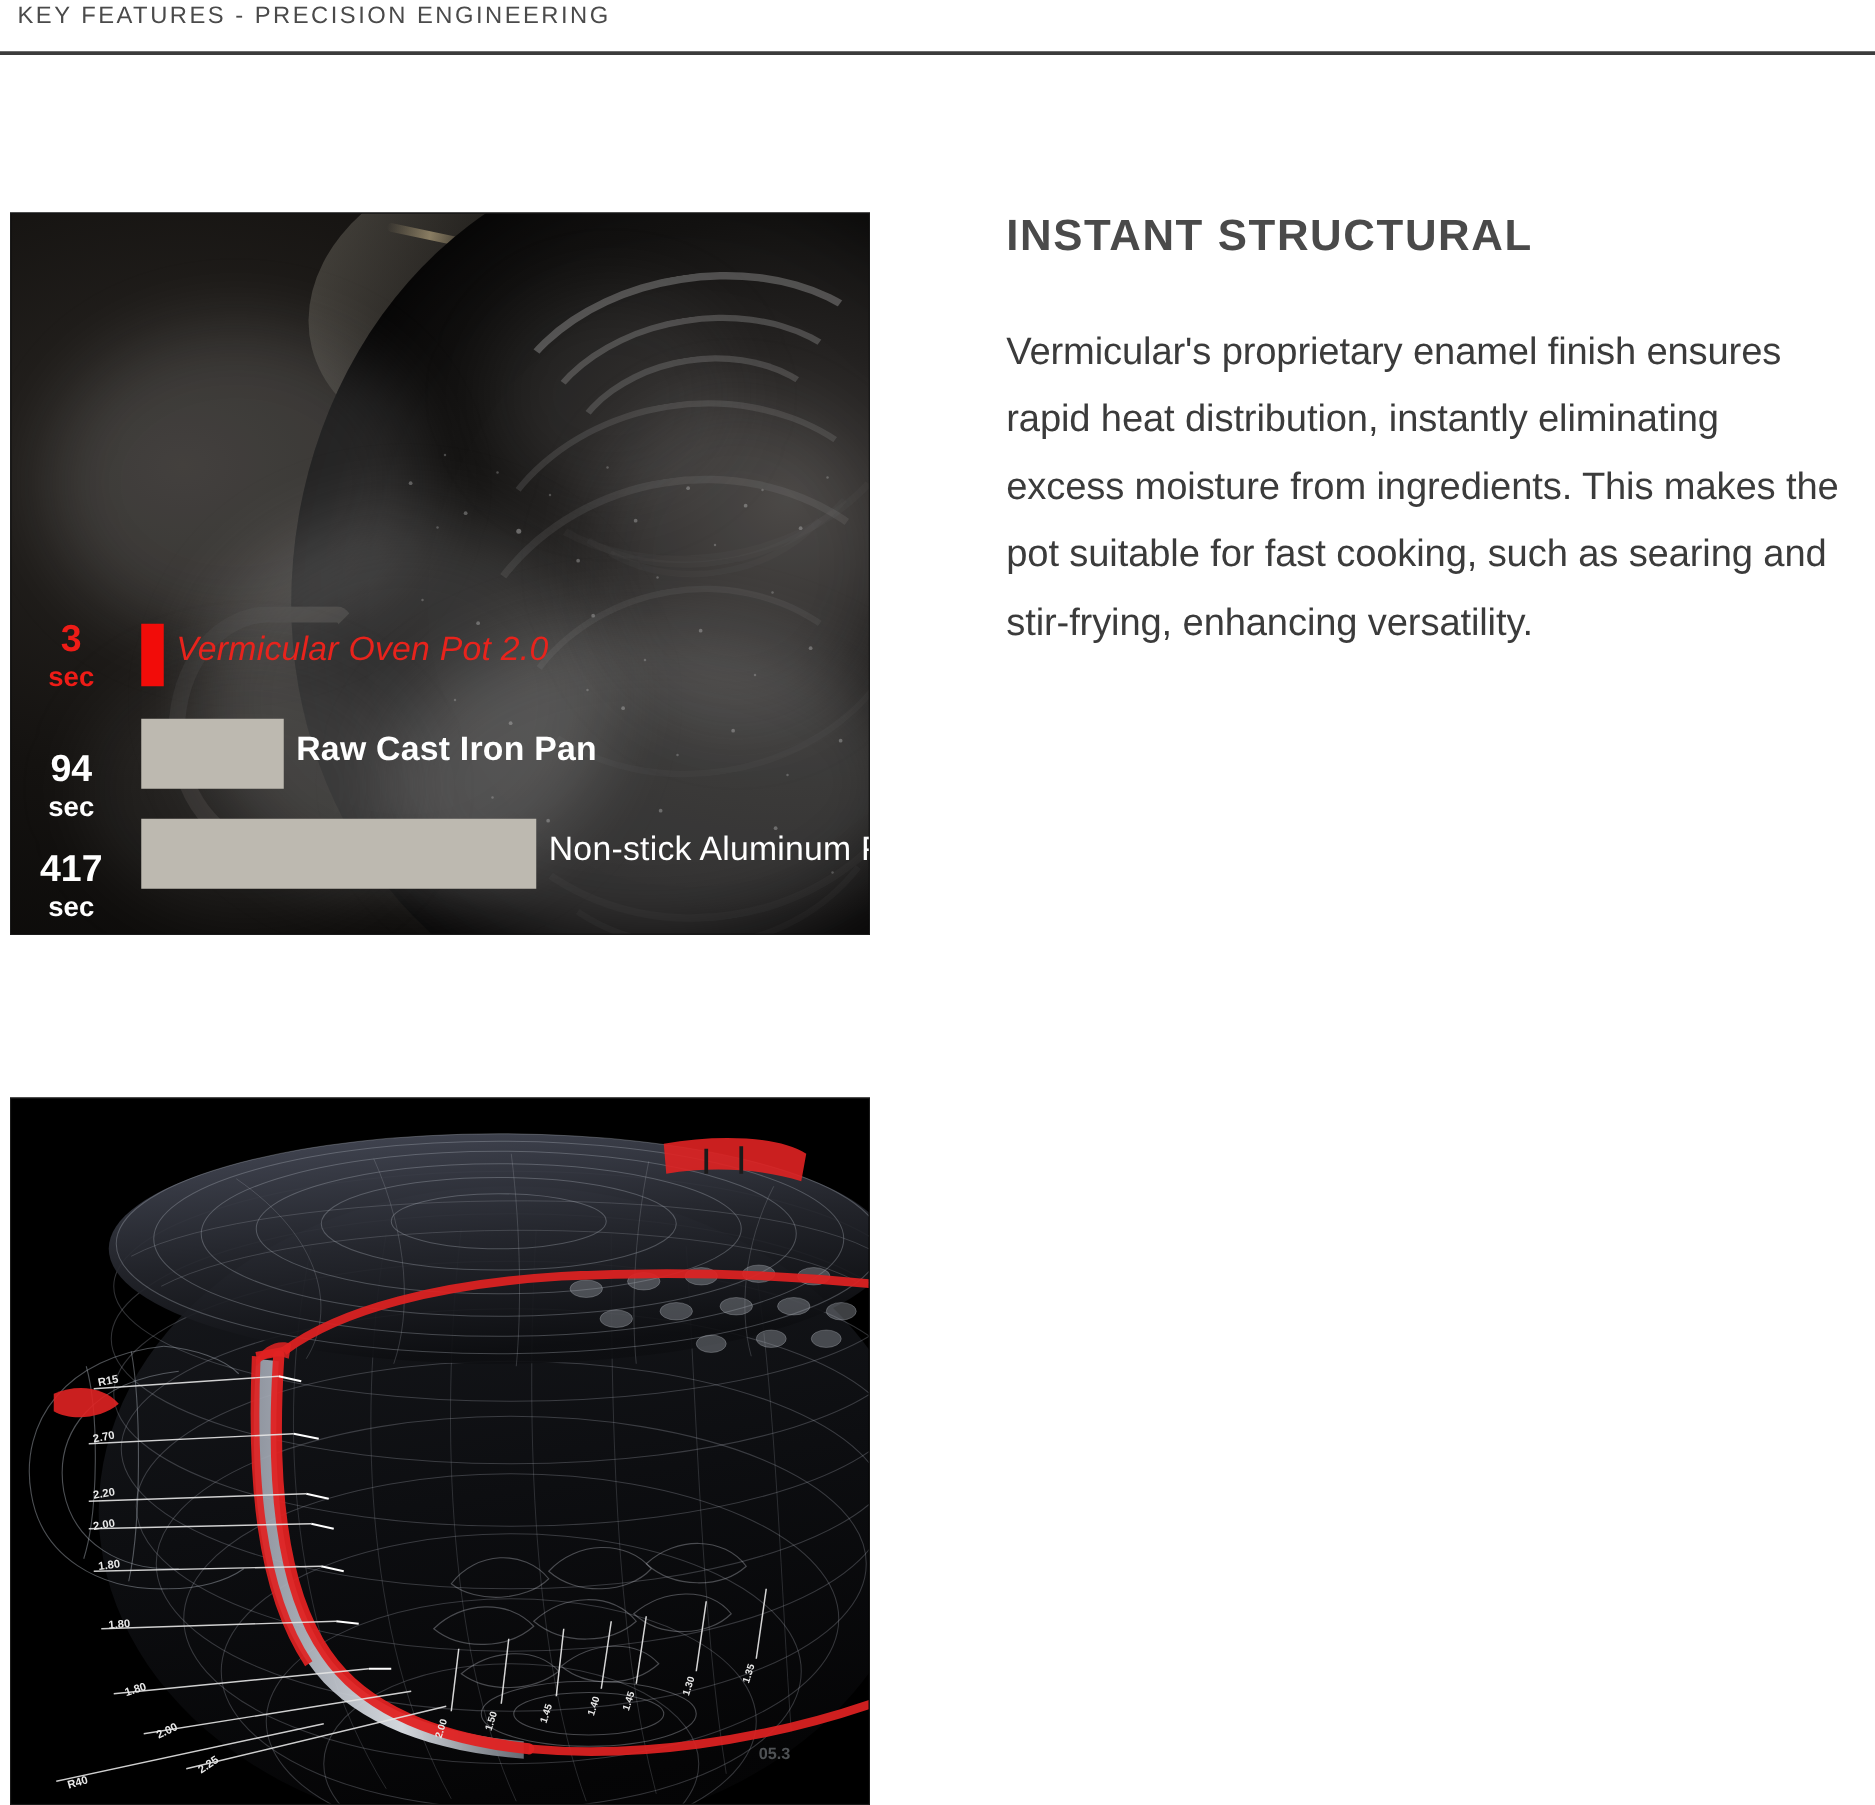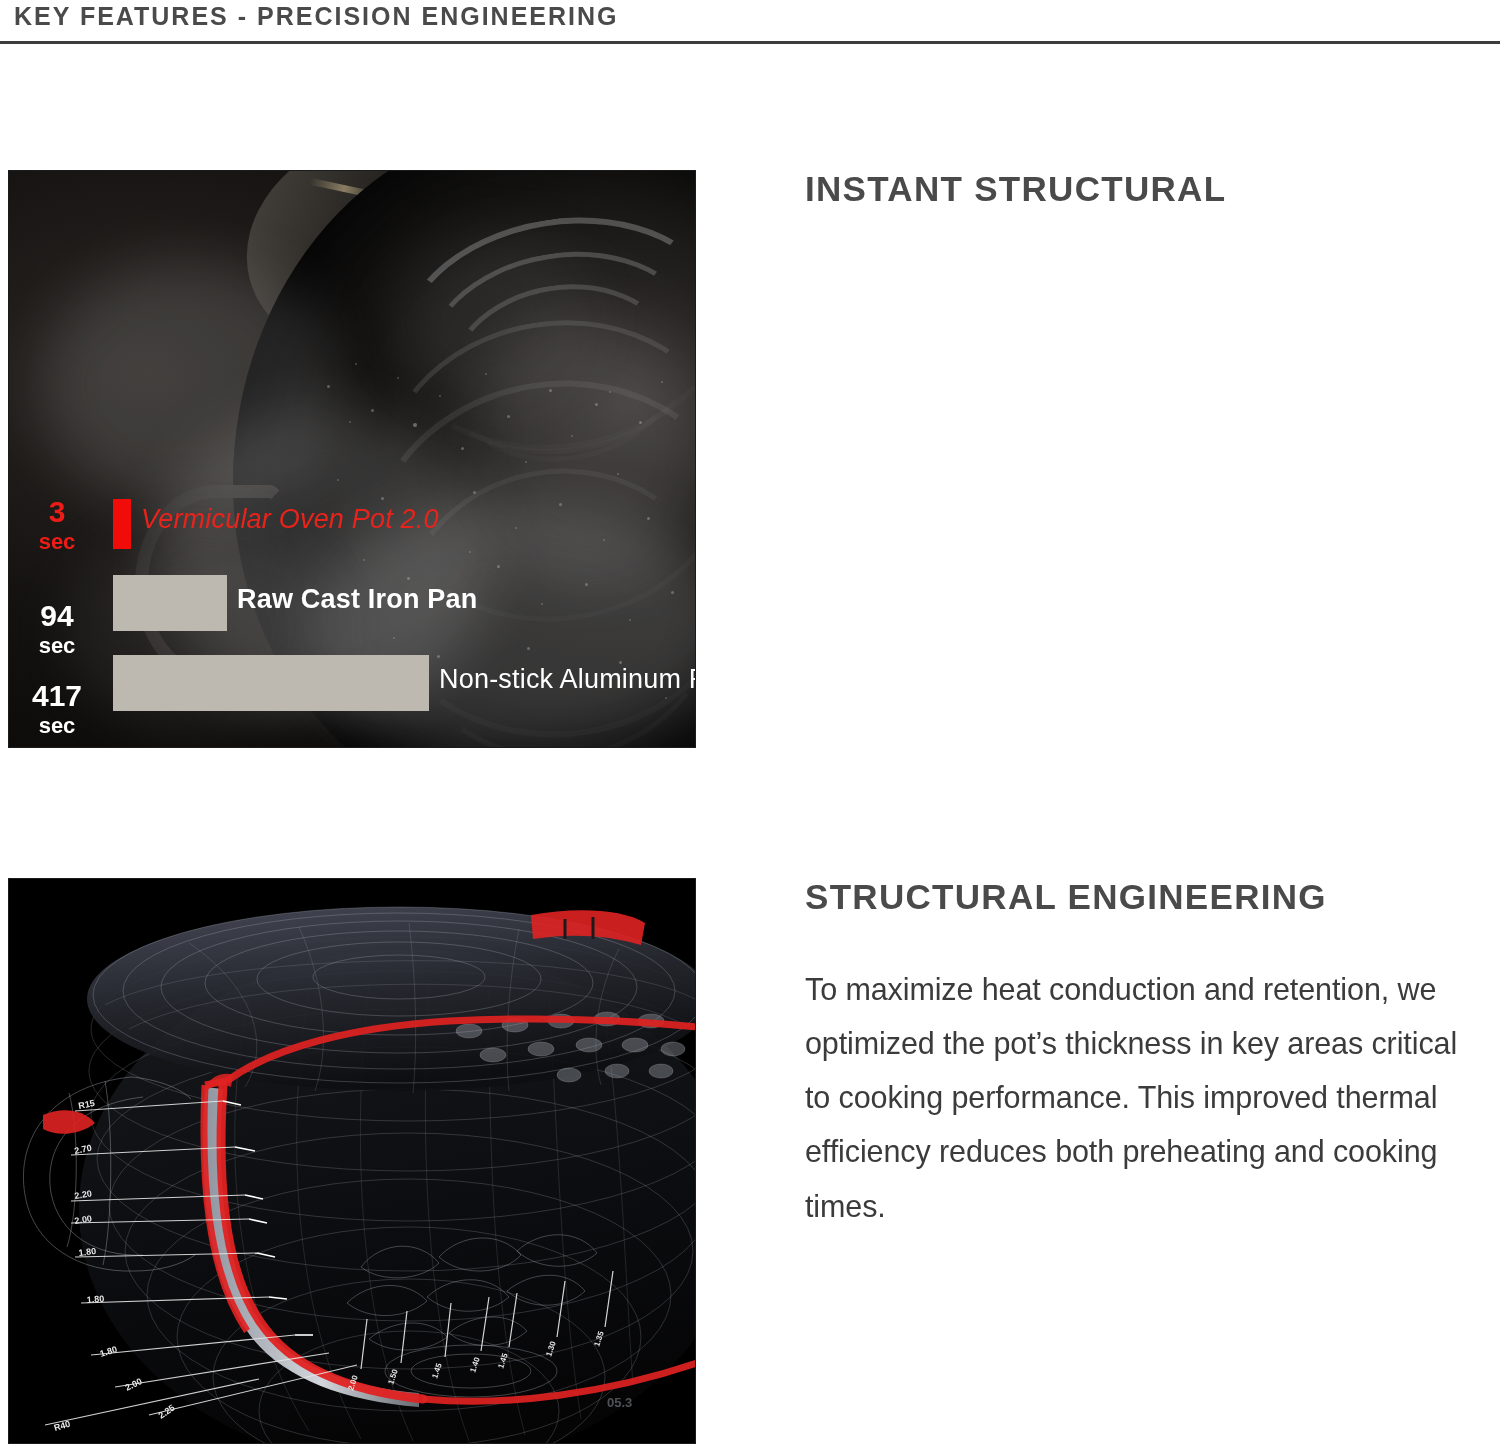--- a/index.html
+++ b/index.html
@@ -24,22 +24,22 @@
   .page-header {
     position: absolute;
     left: 0; top: 0;
     width: 1500px;
     height: 48px;
   }
   .page-title {
     position: absolute;
     left: 14px;
     top: 2px;
-    font-size: 25px;
-    font-weight: bold;
+    font-size: 19px;
+    font-weight: normal;
     letter-spacing: 2.0px;
     color: #4a4a4a;
     white-space: nowrap;
     font-family: "Liberation Sans", sans-serif;
   }
   .header-rule {
     position: absolute;
     left: 0;
     top: 41px;
     width: 1500px;
@@ -342,20 +342,21 @@
             <div class="bar-fill" id="bar-fill-2" style="width: 316px; background: rgb(189, 185, 176);"></div>
           </div>
           <div class="bar-label" style="left: 430px;">Non-stick Aluminum Pan</div>
         </div>
 
       </div>
     </div>
 
     <div class="text-col">
       <h2 class="section-heading">INSTANT STRUCTURAL</h2>
+      <p class="section-body">Vermicular's proprietary enamel finish ensures rapid heat distribution, instantly eliminating excess moisture from ingredients. This makes the pot suitable for fast cooking, such as searing and stir-frying, enhancing versatility.</p>
     </div>
   </div>
 
   <div class="section" id="section-2">
 
     <div class="media" id="media-2">
       <div class="cad-scene">
         <svg class="cad-svg" width="688" height="566" viewBox="0 0 688 566">
           <defs>
             <linearGradient id="lidGrad" x1="0" y1="0" x2="0.3" y2="1">
@@ -549,19 +550,15 @@
             <text class="dim-label small" x="494" y="490" transform="rotate(-72 494 490)">1.45</text>
             <text class="dim-label small" x="542" y="478" transform="rotate(-72 542 478)">1.30</text>
             <text class="dim-label small" x="590" y="468" transform="rotate(-72 590 468)">1.35</text>
 
             <text x="598" y="528" font-family="Liberation Sans, sans-serif" font-size="13" fill="#8d9298" fill-opacity="0.55" font-weight="bold">05.3</text>
           </g>
         </svg>
       </div>
     </div>
 
-    <div class="text-col">
-      <h2 class="section-heading">STRUCTURAL ENGINEERING</h2>
-      <p class="section-body">To maximize heat conduction and retention, we optimized the pot’s thickness in key areas critical to cooking performance. This improved thermal efficiency reduces both preheating and cooking times.</p>
-    </div>
   </div>
 
 </div>
 
 </body></html>

